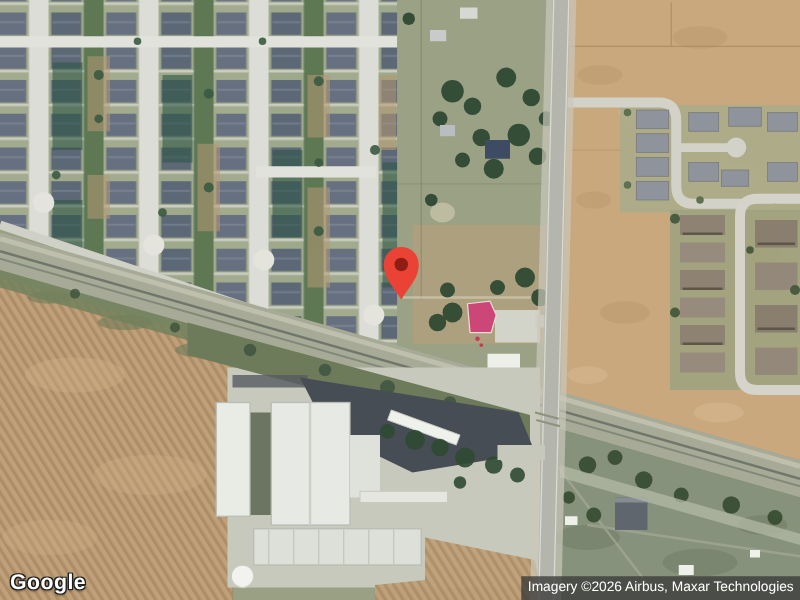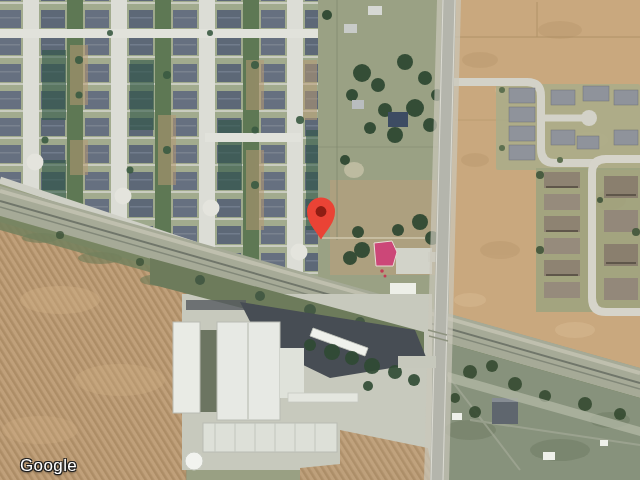--- a/index.html
+++ b/index.html
@@ -1,20 +1,20 @@
 <!DOCTYPE html>
 <html><head>
 <meta charset="utf-8">
 <title>Map</title>
 <style>
   html,body{margin:0;padding:0;background:#222;}
   .map-frame{position:relative;width:640px;height:480px;overflow:hidden;
     font-family:"Liberation Sans",sans-serif;background:#99a083;}
   .map-frame svg{position:absolute;top:0;left:0;display:block;}
-  .google-logo{position:absolute;left:20px;bottom:4px;font-size:17px;font-weight:normal;
+  .google-logo{position:absolute;left:8px;bottom:4px;font-size:17px;font-weight:bold;
     letter-spacing:.4px;color:#ffffff;user-select:none;cursor:pointer;
     text-shadow:-1px -1px 0 #1f1f1f,1px -1px 0 #1f1f1f,-1px 1px 0 #1f1f1f,
       1px 1px 0 #1f1f1f,0 2px 2px rgba(0,0,0,.55);}
   .attribution{position:absolute;right:0;bottom:0;height:19px;line-height:19px;
     padding:0 5px;background:rgba(58,58,58,.78);color:#ffffff;font-size:11px;
     white-space:nowrap;}
 </style>
 </head>
 <body>
 
@@ -314,13 +314,14 @@
     <line x1="429" y1="336" x2="448" y2="341" stroke="#8d927f" stroke-width="1.5"></line>
   </g>
 
   <g>
     <path d="M321 239.5 C314.5 229 307 222.5 307 211.5 A14 14 0 1 1 335 211.5 C335 222.5 327.5 229 321 239.5 Z" fill="#EA4335"></path>
     <circle cx="321" cy="211.5" r="5.4" fill="#8E1D13"></circle>
   </g>
 </svg>
 
 <div class="google-logo">Google</div>
+<div class="attribution">Imagery ©2026 Airbus, Maxar Technologies</div>
 </div>
 
 </body></html>

